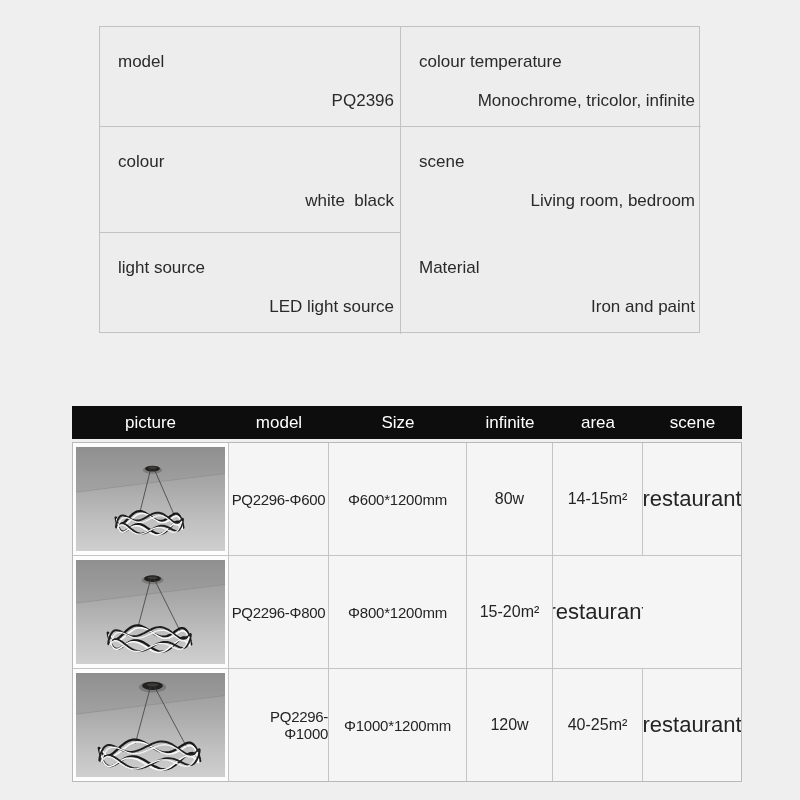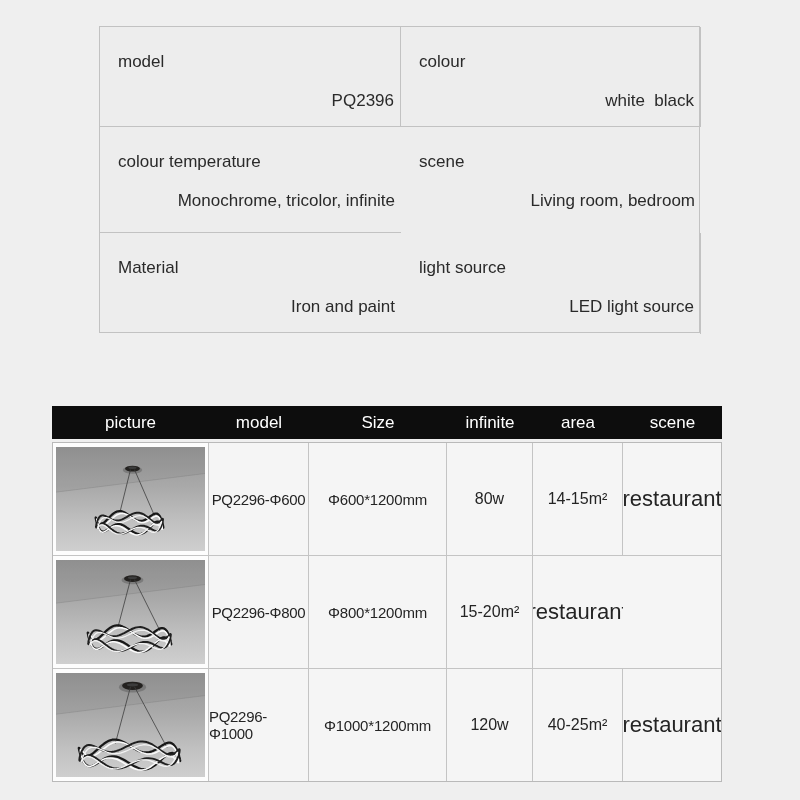--- a/index.html
+++ b/index.html
@@ -26,21 +26,21 @@
   .spec-cell {
     box-sizing:border-box;
     padding:25px 6px 0 18px;
   }
   .spec-cell.bR { border-right:1px solid #c2c2c2; }
   .spec-cell.bB { border-bottom:1px solid #c2c2c2; }
   .spec-label { font-size:17px; line-height:19px; color:#2a2a2a; }
   .spec-value { margin-top:20px; font-size:17px; line-height:19px; color:#2a2a2a; white-space:pre-wrap;text-align:right; }
 
   
-  .size-table { position:absolute; left:52px; top:406px; width:670px; }
+  .size-table { position:absolute; left:72px; top:406px; width:670px; }
   .size-header {
     height:33px;
     background:#0d0d0d;
     display:grid;
     grid-template-columns:157px 100px 138px 86px 90px 99px;
     align-items:center;
     text-align:center;
     color:#ffffff;
     font-size:17px;
     margin-bottom:3px;
@@ -52,21 +52,21 @@
   }
   .srow {
     display:grid;
     grid-template-columns:156px 100px 138px 86px 90px 98px;
     height:112px;
   }
   .srow.bB { border-bottom:1px solid #c4c4c4; }
   .scell {
     box-sizing:border-box;
     display:flex; align-items:center; justify-content:center;
-    text-align:left;
+    text-align:right;
     font-size:16px;
     color:#242424;
     background:#f5f5f5;
     overflow:hidden;
   }
   .scell.bR { border-right:1px solid #c4c4c4; }
   .scell.model { font-size:15px; letter-spacing:-0.3px; }
   .scell.size  { font-size:15px; letter-spacing:-0.2px; }
   .scell.scene { font-size:22px; }
   .scell.pic {
@@ -76,39 +76,39 @@
   .scell.pic svg { display:block; width:100%; height:100%; }
 </style>
 </head>
 <body>
 
 <div class="spec-table">
   <div class="spec-cell bR bB">
     <div class="spec-label">model</div>
     <div class="spec-value">PQ2396</div>
   </div>
+  <div class="spec-cell bB">
+    <div class="spec-label">colour temperature</div>
+    <div class="spec-value">Monochrome, tricolor, infinite</div>
+  </div>
   <div class="spec-cell bR bB">
     <div class="spec-label">colour</div>
     <div class="spec-value">white  black</div>
   </div>
-  <div class="spec-cell bB">
-    <div class="spec-label">colour temperature</div>
-    <div class="spec-value">Monochrome, tricolor, infinite</div>
-  </div>
   <div class="spec-cell bB2">
     <div class="spec-label">scene</div>
     <div class="spec-value">Living room, bedroom</div>
   </div>
+  <div class="spec-cell bR">
+    <div class="spec-label">light source</div>
+    <div class="spec-value">LED light source</div>
+  </div>
   <div class="spec-cell">
     <div class="spec-label">Material</div>
     <div class="spec-value">Iron and paint</div>
-  </div>
-  <div class="spec-cell bR">
-    <div class="spec-label">light source</div>
-    <div class="spec-value">LED light source</div>
   </div>
 </div>
 
 <div class="size-table">
   <div class="size-header">
     <div>picture</div>
     <div>model</div>
     <div>Size</div>
     <div>infinite</div>
     <div>area</div>

